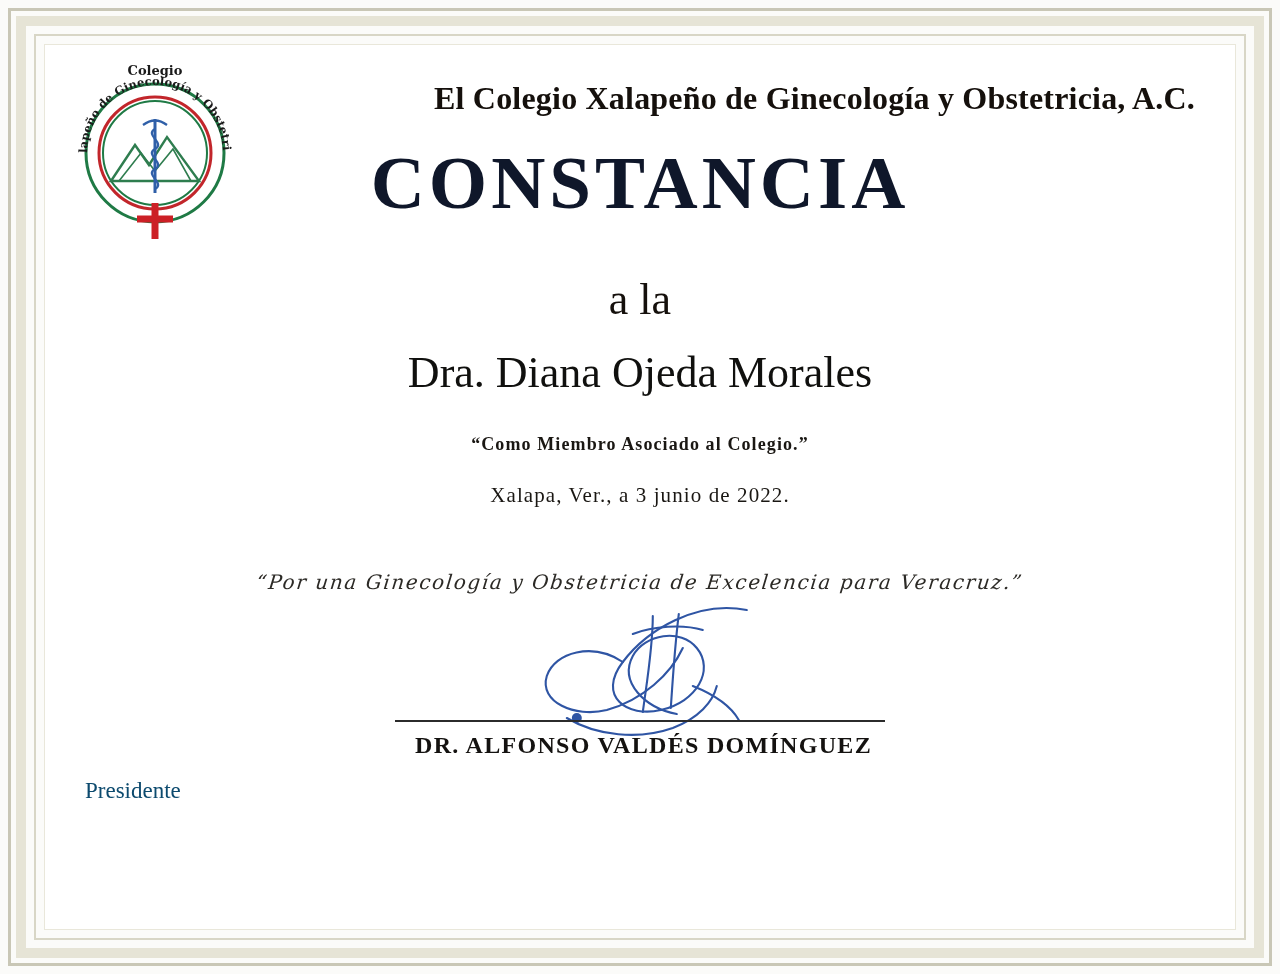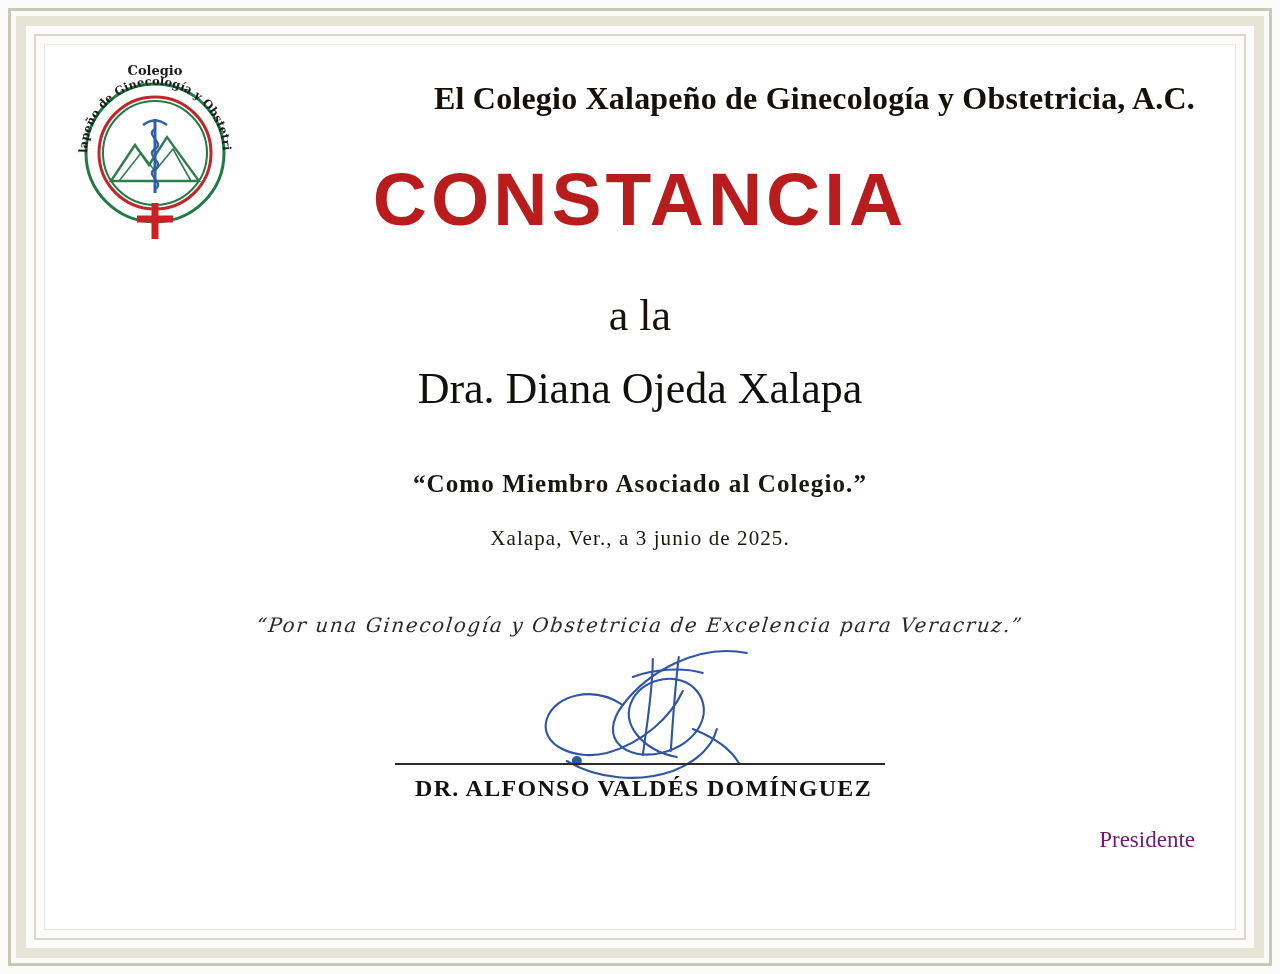--- a/index.html
+++ b/index.html
@@ -88,46 +88,46 @@
   .org-line {
     font-family: "Liberation Serif", serif;
     font-size: 32px;
     color: #15100c;
     line-height: 1.35;
     letter-spacing: 0.2px;
   }
 
   .title {
     text-align: center;
-    margin-top: 36px;
-    font-family: Liberation Sans, sans-serif;
+    margin-top: 20px;
+    font-family: Liberation Serif, serif;
     font-weight: bold;
     font-size: 75px;
     letter-spacing: 4px;
-    color: #b91c1c;
+    color: #0f172a;
   }
 
   .ala {
     text-align: center;
     margin-top: 48px;
     font-size: 44px;
     color: #15100c;
   }
 
   .recipient {
     text-align: center;
     margin-top: 22px;
     font-size: 44px;
     color: #10100e;
   }
 
   .reason {
     text-align: center;
-    margin-top: 56px;
-    font-size: 25px;
+    margin-top: 36px;
+    font-size: 18px;
     font-weight: bold;
     letter-spacing: 1.1px;
     color: #1a1713;
   }
 
   .place-date {
     text-align: center;
     margin-top: 28px;
     font-size: 21px;
     letter-spacing: 1.1px;
@@ -175,24 +175,24 @@
     text-align: center;
     font-size: 24px;
     font-weight: bold;
     letter-spacing: 1.3px;
     color: #141210;
   }
   .sig-role {
     position: absolute;
     left: 0;
     right: 0;
-    top: 186px;
-    text-align: right;
+    top: 180px;
+    text-align: left;
     font-size: 23px;
-    color: #701a75;
+    color: #0c4a6e;
   }
 </style>
 </head>
 <body>
 
 <div class="certificate">
 
   <div class="border-outer"></div>
   <div class="border-mid"></div>
   <div class="border-inner"></div>
@@ -230,24 +230,24 @@
       </svg>
     </div>
 
     <div class="header-block">
       <div class="org-line">El Colegio Xalapeño de Ginecología y Obstetricia, A.C.</div>
     </div>
 
     <div class="title">CONSTANCIA</div>
 
     <div class="ala">a la</div>
-    <div class="recipient">Dra. Diana Ojeda Xalapa</div>
+    <div class="recipient">Dra. Diana Ojeda Morales</div>
 
     <div class="reason">“Como Miembro Asociado al Colegio.”</div>
-    <div class="place-date">Xalapa, Ver., a 3 junio de 2025.</div>
+    <div class="place-date">Xalapa, Ver., a 3 junio de 2022.</div>
 
     <div class="motto">“Por una Ginecología y Obstetricia de Excelencia para Veracruz.”</div>
 
     <div class="signature-zone">
       <svg class="signature-scribble" viewBox="0 0 420 165">
         <g fill="none" stroke="#2f55a4" stroke-width="2.1" stroke-linecap="round">
           <path d="M 300,20 C 250,10 200,40 176,72 C 150,106 180,128 214,120 C 250,112 268,80 250,58 C 234,38 198,44 186,66 C 172,92 198,118 230,124"></path>
           <path d="M 176,72 C 146,52 108,62 100,86 C 92,112 128,128 160,120 C 196,110 224,84 236,58"></path>
           <path d="M 206,26 C 206,58 200,92 196,122"></path>
           <path d="M 232,24 C 228,56 226,88 224,118"></path>

